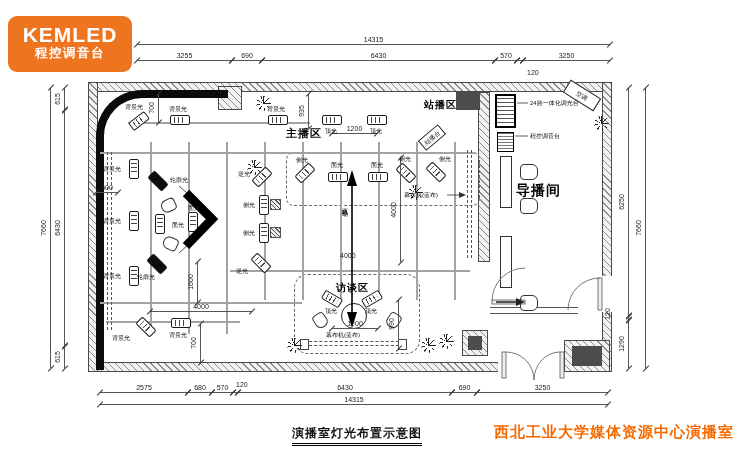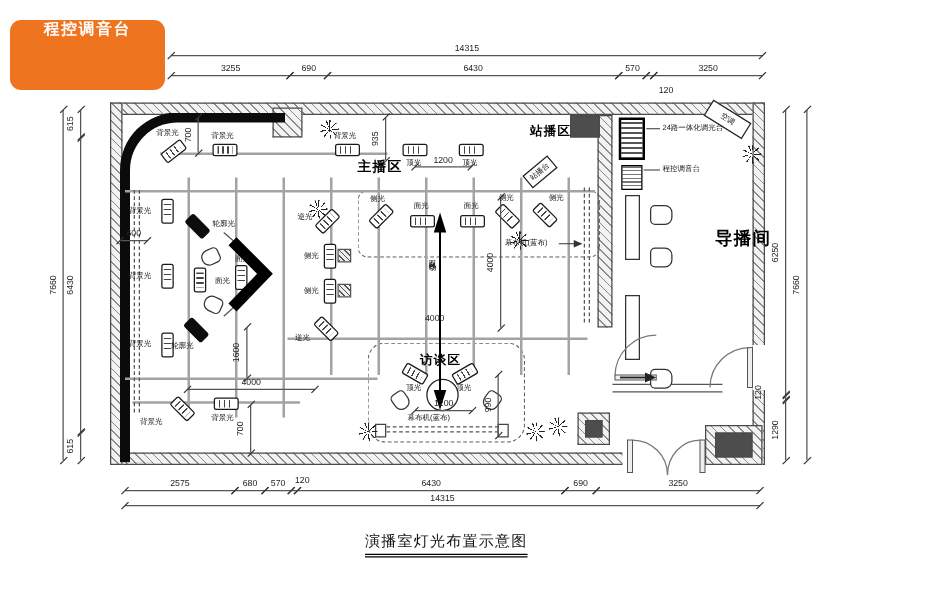--- a/index.html
+++ b/index.html
@@ -46,30 +46,31 @@
   .dimv::before{top:-1px;} .dimv::after{bottom:-1px;}
   .dimt{position:absolute;font-size:7px;line-height:1;color:#222;white-space:nowrap;z-index:6;}
   
   .zone{position:absolute;font-weight:bold;color:#000;letter-spacing:1px;z-index:7;white-space:nowrap;}
   .note{position:absolute;font-size:6px;line-height:1;white-space:nowrap;color:#111;z-index:7;}
   .note.vert{writing-mode:vertical-rl;letter-spacing:1px;}
   
   #logo{position:absolute;left:8px;top:16px;width:124px;height:56px;background:#ee7420;border-radius:9px;color:#fff;text-align:center;z-index:8;}
   #logo .brand{display:block;margin-top:8px;font-size:21px;font-weight:bold;letter-spacing:1px;line-height:1.05;}
   #logo .sub{display:block;font-size:12.5px;font-weight:bold;letter-spacing:1.5px;line-height:1.2;}
-  #caption{position:absolute;left:292px;top:425px;font-size:12px;font-weight:normal;letter-spacing:1px;border-bottom:3px double #000;padding-bottom:1px;z-index:8;}
+  #caption{position:absolute;left:292px;top:425px;font-size:12px;font-weight:bold;letter-spacing:1px;border-bottom:3px double #000;padding-bottom:1px;z-index:8;}
   #project{position:absolute;left:494px;top:423px;font-size:15px;font-weight:bold;letter-spacing:1px;color:#f56a00;z-index:8;}
   svg.overlay{position:absolute;left:0;top:0;z-index:5;pointer-events:none;}
 </style>
 </head>
 <body>
 
 <div id="page">
 
   <div id="logo" style="background: rgb(238, 116, 32);">
+    <span class="brand">KEMLED</span>
     <span class="sub">程控调音台</span>
   </div>
 
   <div id="plan">
 
     <div class="wall" style="left:88px;top:82px;width:524px;height:10px;"></div>
     <div class="wall" style="left:88px;top:362px;width:524px;height:10px;"></div>
     <div class="wall" style="left:88px;top:82px;width:10px;height:290px;"></div>
     <div class="wall" style="left:602px;top:82px;width:10px;height:290px;"></div>
     <div class="wall" style="left:478px;top:92px;width:12px;height:170px;"></div>
@@ -213,21 +214,21 @@
       <div class="plant" style="left: 256px; top: 96px;"></div>
       <div class="plant" style="left: 247px; top: 160px;"></div>
       <div class="plant" style="left: 408px; top: 185px;"></div>
       <div class="plant" style="left: 287px; top: 338px;"></div>
       <div class="plant" style="left: 421px; top: 338px;"></div>
       <div class="plant" style="left: 439px; top: 334px;"></div>
       <div class="plant" style="left: 594px; top: 116px;"></div>
       <div class="zone" style="left: 286px; top: 126px; font-size: 11px;">主播区</div>
       <div class="zone" style="left: 424px; top: 98px; font-size: 10px;">站播区</div>
       <div class="zone" style="left: 336px; top: 281px; font-size: 10px;">访谈区</div>
-      <div class="zone" style="left: 572px; top: 182px; font-size: 14px;">导播间</div>
+      <div class="zone" style="left: 516px; top: 182px; font-size: 14px;">导播间</div>
       <div class="note" style="left: 530px; top: 100px;">24路一体化调光台</div>
       <div class="note" style="left: 530px; top: 133px;">程控调音台</div>
       <div class="note" style="left: 404px; top: 192px;">幕布机(蓝布)</div>
       <div class="note" style="left: 326px; top: 332px;">幕布机(蓝布)</div>
       <div class="note vert" style="left: 342px; top: 203px;">双向移动</div>
       <div class="dimh" style="left: 137px; top: 44px; width: 473px;">
         <span>14315</span>
       </div>
       <div class="dimh" style="left: 137px; top: 60px; width: 95px;">
         <span>3255</span>
@@ -322,13 +323,14 @@
       <div class="dimh" style="left: 332px; top: 328px; width: 46px;">
         <span>1200</span>
       </div>
       <div class="dimv" style="left: 398px; top: 300px; height: 48px;">
         <span>990</span>
       </div>
       <div class="dimt" style="left: 340px; top: 252px;">4000</div>
     </div>
 
   <div id="caption">演播室灯光布置示意图</div>
+  <div id="project" style="color: rgb(245, 106, 0);">西北工业大学媒体资源中心演播室</div>
 </div>
 
 </body></html>

